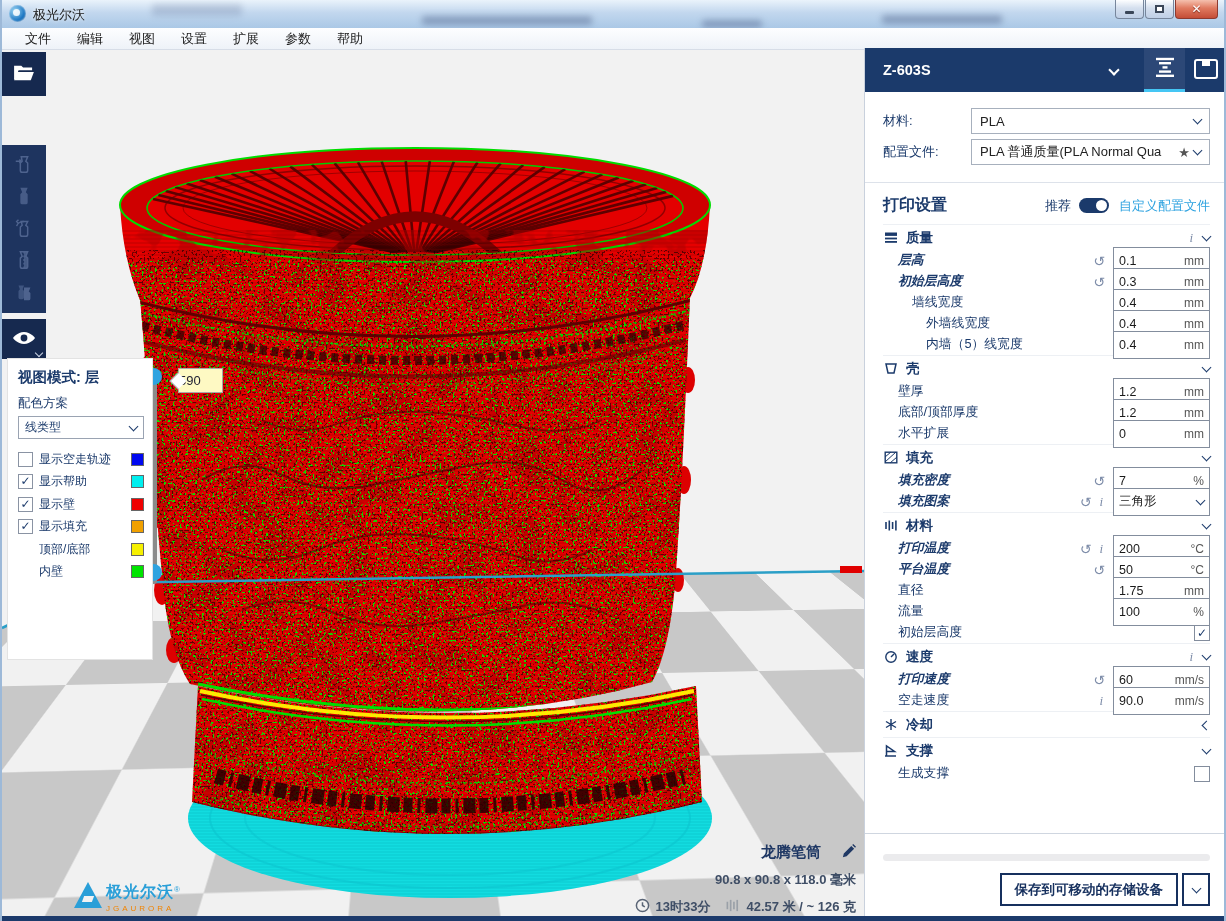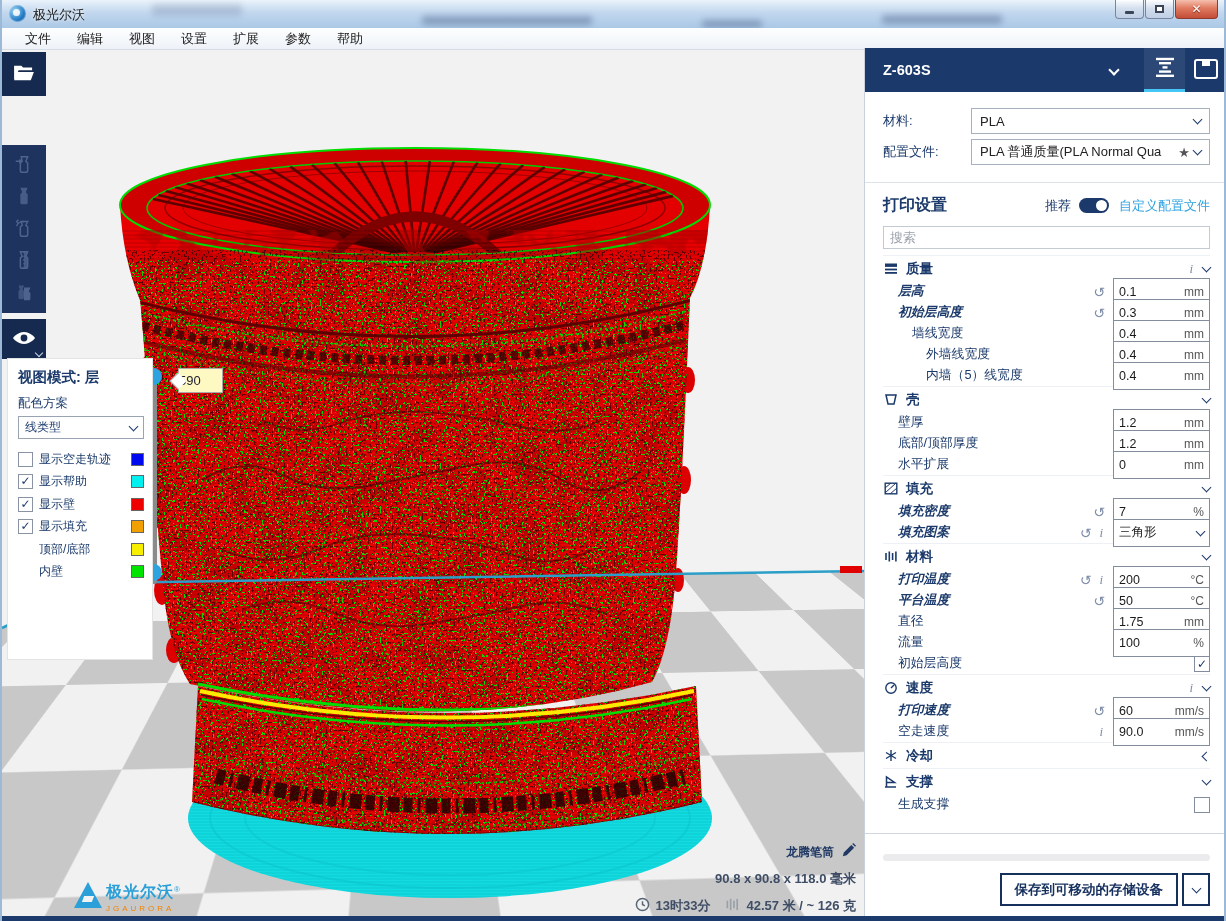--- a/index.html
+++ b/index.html
@@ -58,21 +58,21 @@
 
   
   .lslider{position:absolute;left:143px;top:318px;z-index:9}
   .ls-track{position:absolute;left:5px;top:4px;width:7px;height:212px;background:#8b8b8b;border-radius:3px}
   .ls-handle{position:absolute;left:0;width:17px;height:17px;border-radius:50%;background:#2fa3e0}
   .ls-label{position:absolute;left:33px;top:0;width:45px;height:25px;background:#fef9c3;border:1px solid #a8a8a8;font-size:13px;color:#223;display:flex;align-items:center;justify-content:flex-start;z-index:9}
   .ls-label:before{content:"";position:absolute;left:-7px;top:6px;width:11px;height:11px;background:#fff;border-left:1px solid #a8a8a8;border-bottom:1px solid #a8a8a8;transform:rotate(45deg)}
 
   
   .minfo{position:absolute;right:8px;top:793px;text-align:right;z-index:5}
-  .minfo .l1{font-size:12px;font-weight:bold;color:#1f3864;display:flex;align-items:center;justify-content:flex-end;gap:7px}
+  .minfo .l1{font-size:15px;font-weight:bold;color:#1f3864;display:flex;align-items:center;justify-content:flex-end;gap:20px}
   .minfo .l2{font-size:13px;font-weight:bold;color:#3f4e66;margin-top:9px}
   .minfo .l3{font-size:13px;font-weight:bold;color:#3f4e66;margin-top:9px;display:flex;align-items:center;justify-content:flex-end;gap:6px}
   .logo{position:absolute;left:72px;top:832px;display:flex;align-items:flex-start;gap:4px;z-index:5}
   .logo-a{width:0;height:0;border-left:14px solid transparent;border-right:14px solid transparent;border-bottom:26px solid #2a9fd8;position:relative}
   .logo-a:after{content:"";position:absolute;left:-5px;top:14px;width:10px;height:6px;background:#f2f2f2;transform:skewX(-20deg)}
   .logo-cn{font-size:16px;font-weight:bold;color:#2a9fd8;letter-spacing:1px}
   .logo-r{font-size:8px;color:#2a9fd8;vertical-align:super}
   .logo-en{font-size:8px;color:#f08300;letter-spacing:3px;margin-top:1px}
 
   
@@ -461,21 +461,20 @@
         </div>
       </div>
 
       <div class="ps-head">
         <div class="ps-title">打印设置</div>
         <div class="ps-rec">推荐</div>
         <div class="toggle"></div>
         <div class="ps-link">自定义配置文件</div>
       </div>
 
-      <input class="rp-search" placeholder="搜索" style="">
 
       <div class="rp-list" id="settings-list">
           <div class="sec-head">
             <span class="sec-ico">
               <svg width="14" height="13" viewBox="0 0 14 13">
                 <rect x="1" y="1.5" width="12" height="3.4" fill="#1b3a6b"></rect>
                 <rect x="1" y="6.6" width="12" height="1.8" fill="#1b3a6b"></rect>
                 <rect x="1" y="10" width="12" height="1.8" fill="#1b3a6b"></rect>
               </svg>
             </span>

